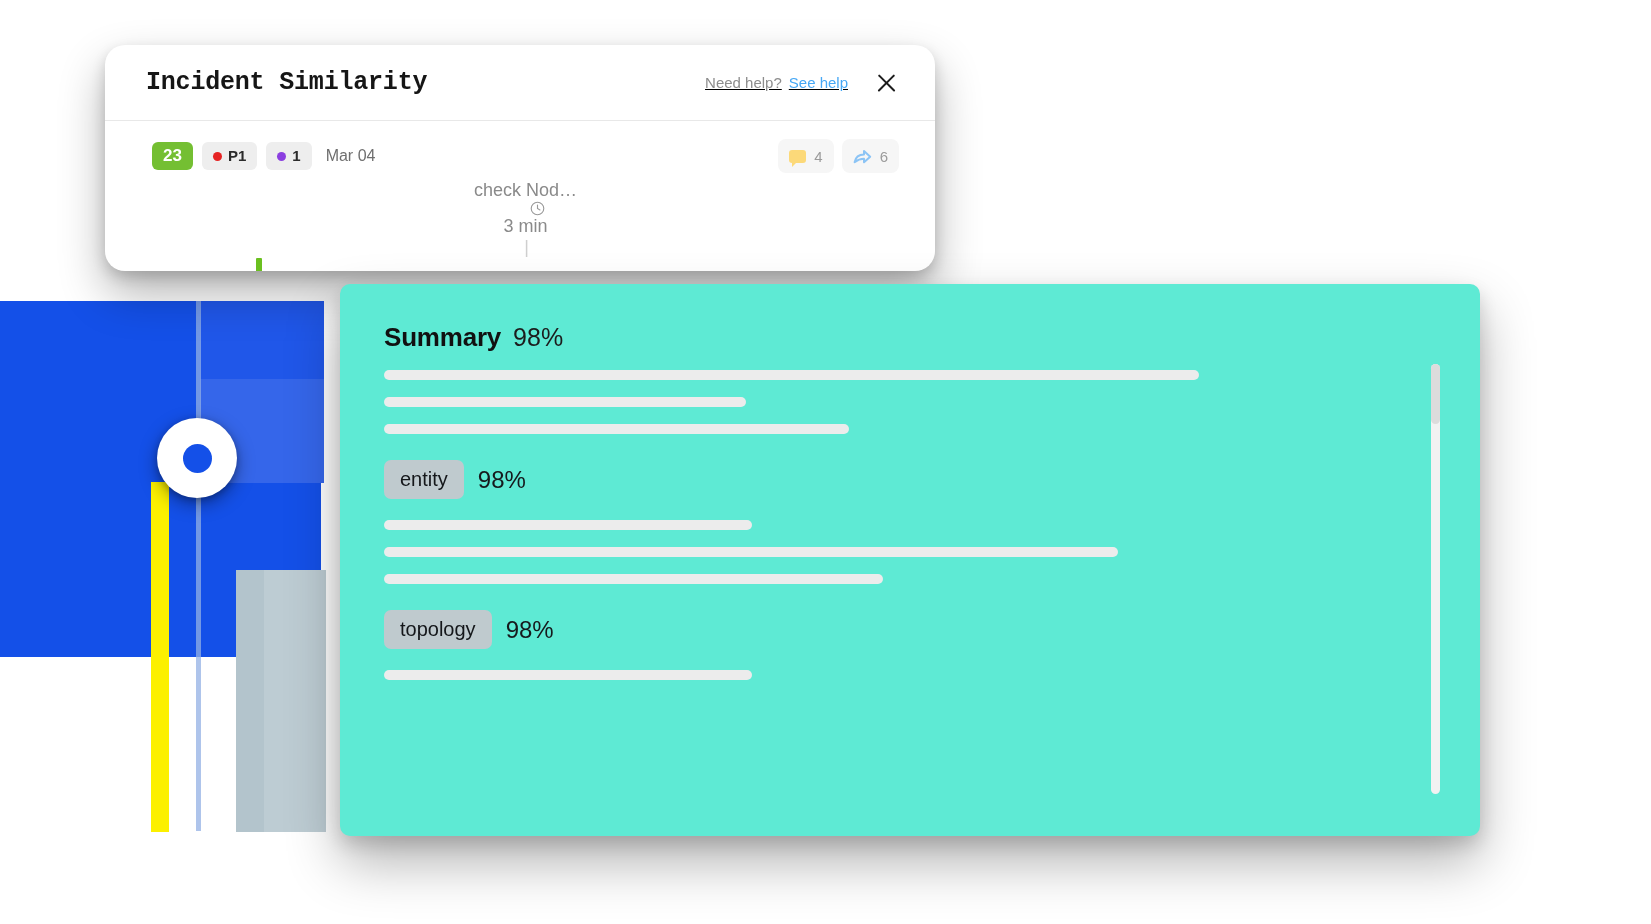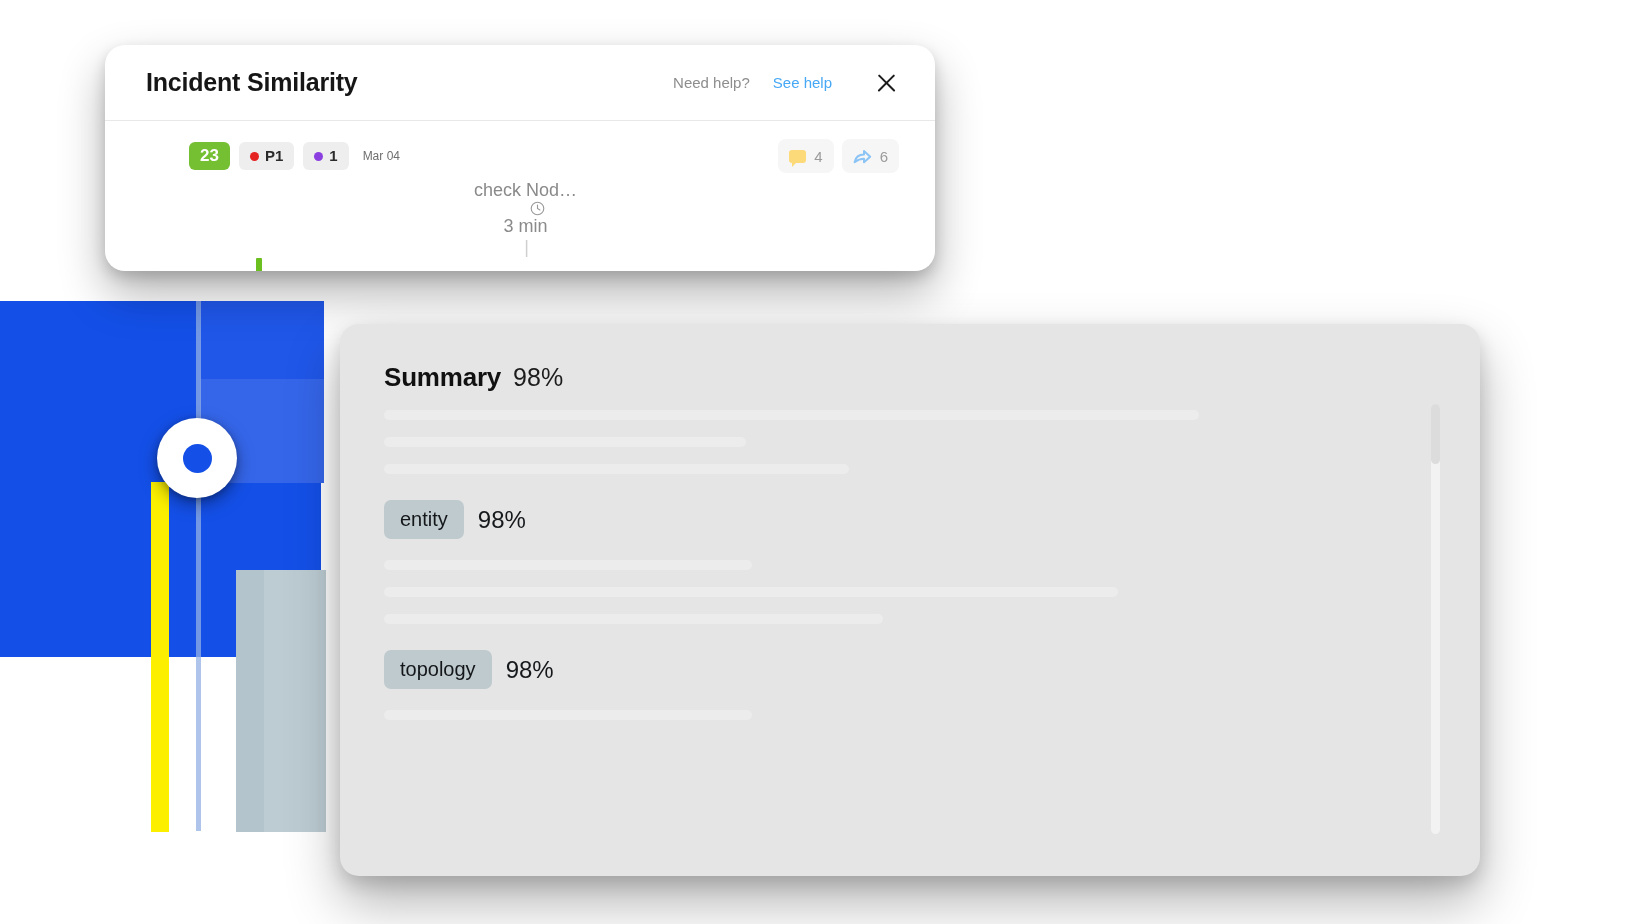--- a/index.html
+++ b/index.html
@@ -116,26 +116,28 @@
     align-items: center;
     padding: 0 36px 0 41px;
     border-bottom: 1px solid #e8e8e8;
     box-sizing: border-box;
   }
   .incident-title {
     font-size: 25px;
     font-weight: bold;
     color: #161616;
     letter-spacing: -.2px;
+    font-family: Liberation Mono, monospace;
   }
   .head-right {
     margin-left: auto;
     display: flex;
     align-items: center;
-    gap: 23px;
+    gap: 7px;
+    text-decoration: underline;
   }
   .need-help {
     font-size: 15px;
     color: #8d8d8d;
   }
   .see-docs {
     font-size: 15px;
     color: #47a8f5;
     text-decoration: none;
     cursor: pointer;
@@ -170,21 +172,20 @@
     top: 137px;
     width: 6px;
     height: 113px;
     background: #6bc020;
     border-radius: 1px;
   }
   .meta-row {
     display: flex;
     align-items: center;
     gap: 9px;
-    margin-left: 37px;
   }
   .badge-count {
     background: #74bf32;
     color: #ffffff;
     font-size: 17px;
     font-weight: bold;
     border-radius: 6px;
     padding: 4px 11px;
     line-height: 1.2;
   }
@@ -203,21 +204,21 @@
   .dot {
     width: 9px;
     height: 9px;
     border-radius: 50%;
     display: inline-block;
   }
   .dot-red { background: #e62323; }
   .dot-purple { background: #8b3fe0; }
   .chip-sev-label { font-weight: bold; }
   .date-text {
-    font-size: 12px;
+    font-size: 16px;
     color: #6f6f6f;
     margin-left: 5px;
   }
   .actions {
     margin-left: auto;
     display: flex;
     align-items: center;
   }
   .action-chip {
     background: #f6f6f6;
@@ -289,25 +290,24 @@
     margin: 0 11px 0 13px;
   }
 
   
   .summary-panel {
     position: absolute;
     left: 340px;
     top: 284px;
     width: 1140px;
     height: 552px;
-    background: #e5e5e5;
-    border-radius: 19px;
+    background: #5eead4;
+    border-radius: 10px;
     box-shadow: 0 26px 54px rgba(0,0,0,.30), 0 8px 18px rgba(0,0,0,.14);
     overflow: hidden;
-    margin-top: 40px;
   }
   .summary-inner {
     padding: 38px 0 0 44px;
     position: relative;
     height: 100%;
     box-sizing: border-box;
   }
   .summary-title-row {
     display: flex;
     align-items: baseline;

